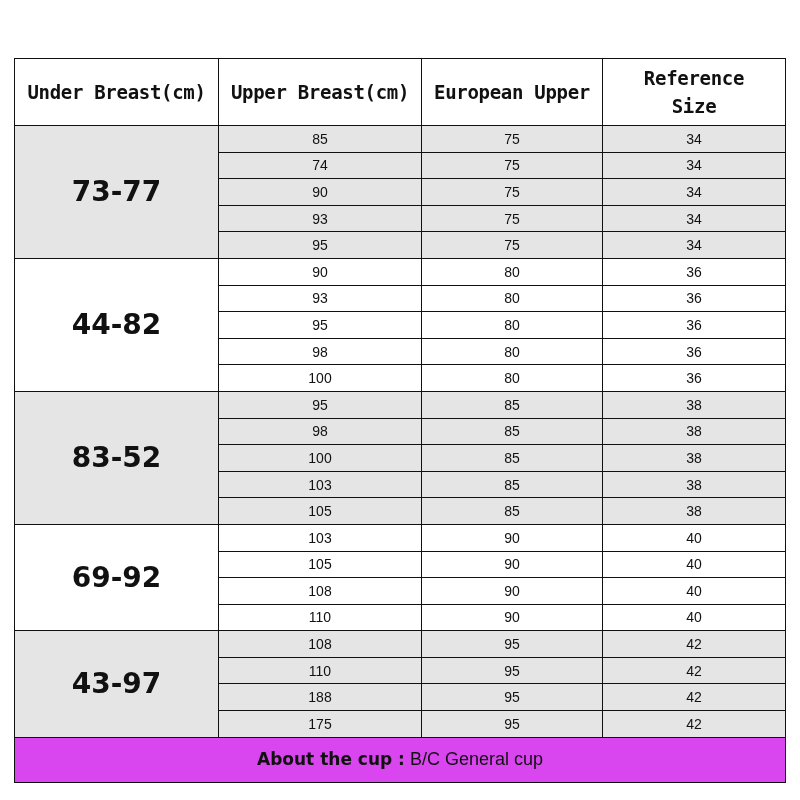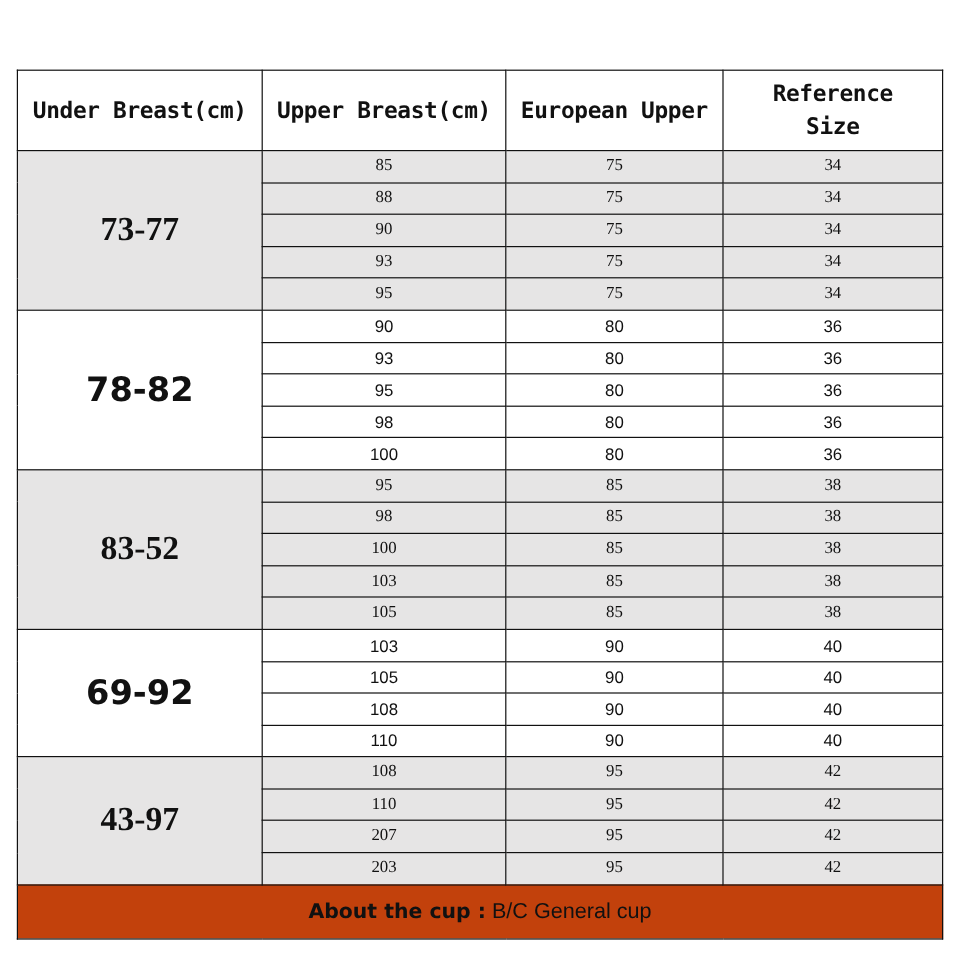--- a/index.html
+++ b/index.html
@@ -3,23 +3,23 @@
 <meta charset="utf-8">
 <style>
   html, body { margin: 0; padding: 0; background: #ffffff; }
   body { width: 800px; height: 800px; position: relative; overflow: hidden; }
   .wrap { position: absolute; left: 14px; top: 58px; width: 771px; }
   table { border-collapse: collapse; width: 771px; table-layout: fixed; }
   td, th { border: 1.5px solid #111; padding: 0; text-align: center; color: #111; }
   th { height: 66px; font-family: "DejaVu Sans Mono", "Liberation Mono", monospace; font-weight: bold; font-size: 19px; background: #fff; line-height: 28px; letter-spacing: -0.3px; }
   td.val { height: 25.6px; font-family: "Liberation Sans", sans-serif; font-size: 14px; }
   td.group { font-family: "DejaVu Sans", sans-serif; font-weight: bold; font-size: 28px; }
-  tr.shade td { background: #e6e5e5; font-family: Liberation Serif, serif; }
+  tr.shade td { background: #e6e5e5; }
   tr.white td { background: #ffffff; }
-  td.footer { height: 44px; font-family: "Liberation Sans", sans-serif; font-size: 18px; background: #c2410c; }
+  td.footer { height: 44px; font-family: "Liberation Sans", sans-serif; font-size: 18px; background: #d946ef; }
   td.footer b { font-family: "DejaVu Sans", sans-serif; font-weight: bold; font-size: 17px; }
 </style>
 </head>
 <body>
 
 <div class="wrap">
   <table>
     <colgroup>
       <col style="width:204px">
       <col style="width:203px">
@@ -36,42 +36,42 @@
     </thead>
     <tbody id="tbody">
 
       <tr class="shade">
         <td class="group" rowspan="5">73-77</td>
         <td class="val">85</td>
         <td class="val">75</td>
         <td class="val">34</td>
       </tr>
       <tr class="shade">
-        <td class="val">88</td>
+        <td class="val">74</td>
         <td class="val">75</td>
         <td class="val">34</td>
       </tr>
       <tr class="shade">
         <td class="val">90</td>
         <td class="val">75</td>
         <td class="val">34</td>
       </tr>
       <tr class="shade">
         <td class="val">93</td>
         <td class="val">75</td>
         <td class="val">34</td>
       </tr>
       <tr class="shade">
         <td class="val">95</td>
         <td class="val">75</td>
         <td class="val">34</td>
       </tr>
 
       <tr class="white">
-        <td class="group" rowspan="5">78-82</td>
+        <td class="group" rowspan="5">44-82</td>
         <td class="val">90</td>
         <td class="val">80</td>
         <td class="val">36</td>
       </tr>
       <tr class="white">
         <td class="val">93</td>
         <td class="val">80</td>
         <td class="val">36</td>
       </tr>
       <tr class="white">
@@ -144,26 +144,26 @@
         <td class="val">108</td>
         <td class="val">95</td>
         <td class="val">42</td>
       </tr>
       <tr class="shade">
         <td class="val">110</td>
         <td class="val">95</td>
         <td class="val">42</td>
       </tr>
       <tr class="shade">
-        <td class="val">207</td>
+        <td class="val">188</td>
         <td class="val">95</td>
         <td class="val">42</td>
       </tr>
       <tr class="shade">
-        <td class="val">203</td>
+        <td class="val">175</td>
         <td class="val">95</td>
         <td class="val">42</td>
       </tr>
 
       <tr>
         <td class="footer" colspan="4"><b>About the cup :</b><span> B/C General cup</span></td>
       </tr>
     </tbody>
   </table>
 </div>

